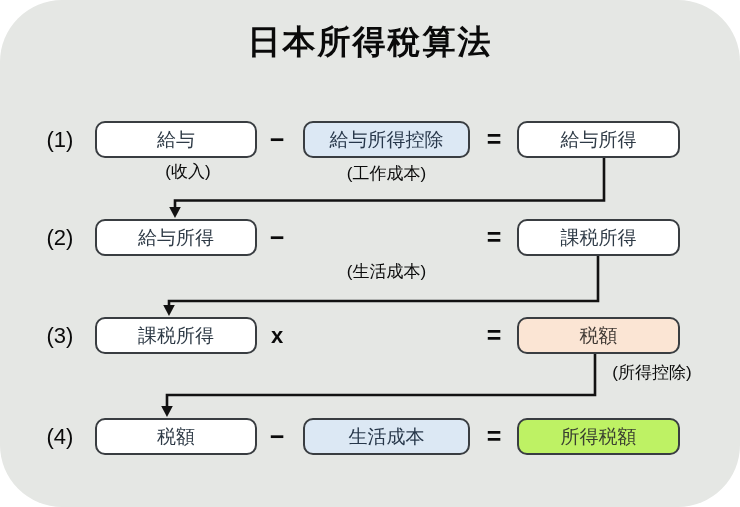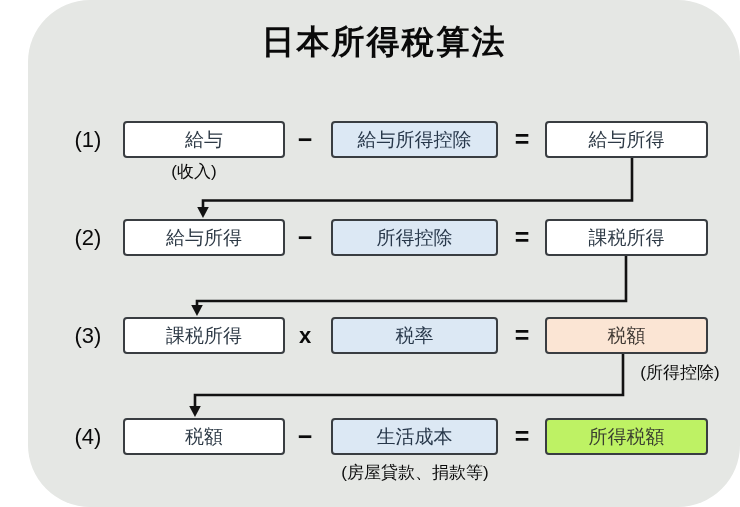--- a/index.html
+++ b/index.html
@@ -2,36 +2,35 @@
 <html><head>
 <meta charset="utf-8">
 <style>
   html,body{margin:0;padding:0;background:#ffffff;}
   body{font-family:"Liberation Sans","DejaVu Sans",sans-serif;}
   .stage{position:relative;width:740px;height:507px;background:#ffffff;overflow:hidden;}
   .canvas{
     position:absolute;inset:0;
     background:#e5e7e4;
     border-radius:62px;
-    margin-left:28px;
   }
   .title{
     position:absolute;top:20px;left:0;right:0;margin:0;
     text-align:center;font-size:33px;font-weight:700;color:#0a0a0a;
     letter-spacing:2px;
   }
   .arrows{position:absolute;top:0;left:0;pointer-events:none;}
   .rowlabel{
     position:absolute;left:36px;width:48px;height:37px;
     display:flex;align-items:center;justify-content:center;
     font-size:22px;color:#0a0a0a;
   }
   .box{
     position:absolute;height:37px;box-sizing:border-box;
-    border:2.5px solid #393d41;border-radius:4px;
+    border:2.5px solid #393d41;border-radius:10px;
     display:flex;align-items:center;justify-content:center;
     font-size:19px;font-weight:500;background:#ffffff;color:#2e3a46;
   }
   .col-a{left:95px;width:162px;}
   .col-b{left:303px;width:167px;}
   .col-c{left:517px;width:163px;}
   .blue{background:#dce8f4;color:#27374a;}
   .peach{background:#fbe5d4;color:#3f3833;}
   .yellow{background:#bef264;color:#3a3f30;}
   .t1{top:121px;} .t2{top:219px;} .t3{top:317px;} .t4{top:418px;}
@@ -39,21 +38,21 @@
     position:absolute;height:37px;display:flex;align-items:center;justify-content:center;
     font-weight:800;font-size:25px;color:#0a0a0a;
   }
   .op-1{left:257px;width:40px;}
   .op-2{left:474px;width:40px;}
   .op-x{font-size:22px;}
   .sub{
     position:absolute;font-size:17px;color:#0c0c0c;text-align:center;
     height:22px;line-height:22px;
   }
-  .sub-a1{left:85px;width:162px;top:161px;}
+  .sub-a1{left:107px;width:162px;top:161px;}
   .sub-b1{left:303px;width:167px;top:163px;}
   .sub-b2{left:303px;width:167px;top:261px;}
   .sub-c3{left:596px;width:112px;top:362px;}
   .sub-b4{left:270px;width:234px;top:462px;}
 </style>
 </head>
 <body>
 
 <div class="stage">
   <div class="canvas">
@@ -73,38 +72,37 @@
       </g>
     </svg>
 
     <div class="rowlabel t1">(1)</div>
     <div class="box col-a t1">給与</div>
     <div class="op op-1 t1">−</div>
     <div class="box col-b t1 blue">給与所得控除</div>
     <div class="op op-2 t1">=</div>
     <div class="box col-c t1">給与所得</div>
     <div class="sub sub-a1">(收入)</div>
+    <div class="sub sub-b1">(工作成本)</div>
 
     <div class="rowlabel t2">(2)</div>
     <div class="box col-a t2">給与所得</div>
     <div class="op op-1 t2">−</div>
-    <div class="box col-b t2 blue">所得控除</div>
     <div class="op op-2 t2">=</div>
     <div class="box col-c t2">課税所得</div>
+    <div class="sub sub-b2">(生活成本)</div>
 
     <div class="rowlabel t3">(3)</div>
     <div class="box col-a t3">課税所得</div>
     <div class="op op-1 t3 op-x">x</div>
-    <div class="box col-b t3 blue">税率</div>
     <div class="op op-2 t3">=</div>
     <div class="box col-c t3 peach">税額</div>
     <div class="sub sub-c3">(所得控除)</div>
 
     <div class="rowlabel t4">(4)</div>
     <div class="box col-a t4">税額</div>
     <div class="op op-1 t4">−</div>
     <div class="box col-b t4 blue">生活成本</div>
     <div class="op op-2 t4">=</div>
     <div class="box col-c t4 yellow">所得税額</div>
-    <div class="sub sub-b4">(房屋貸款、捐款等)</div>
 
   </div>
 </div>
 
 </body></html>

